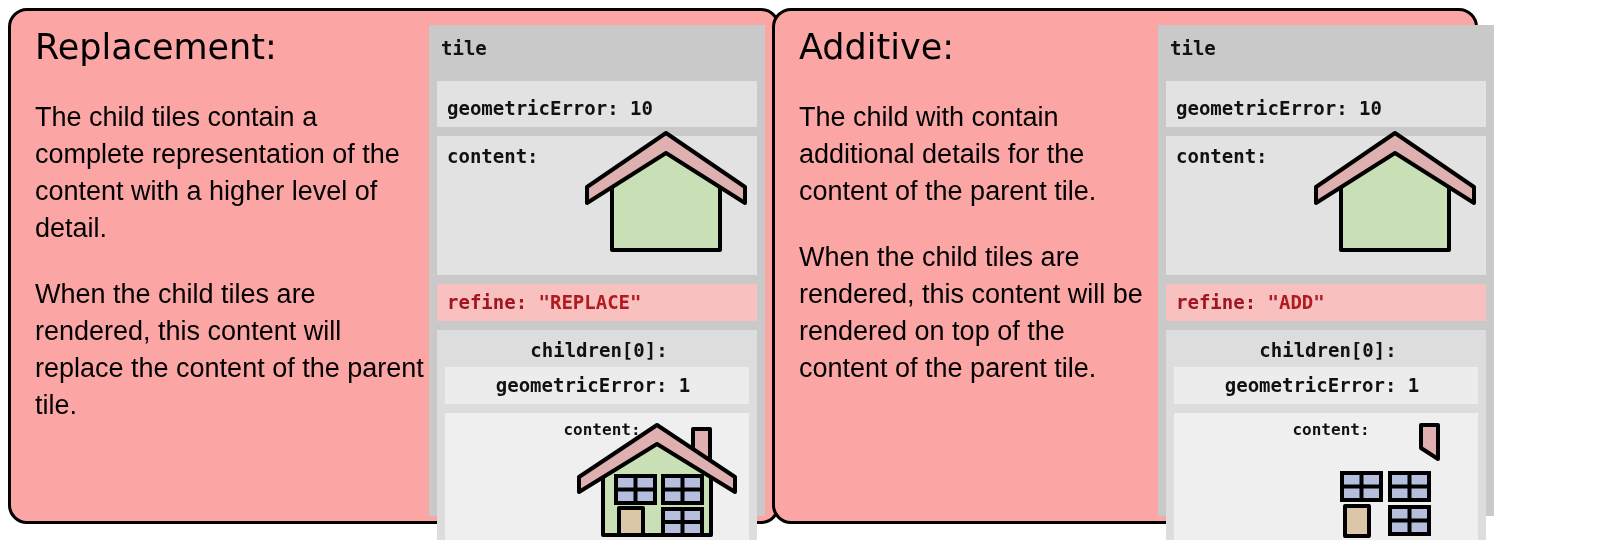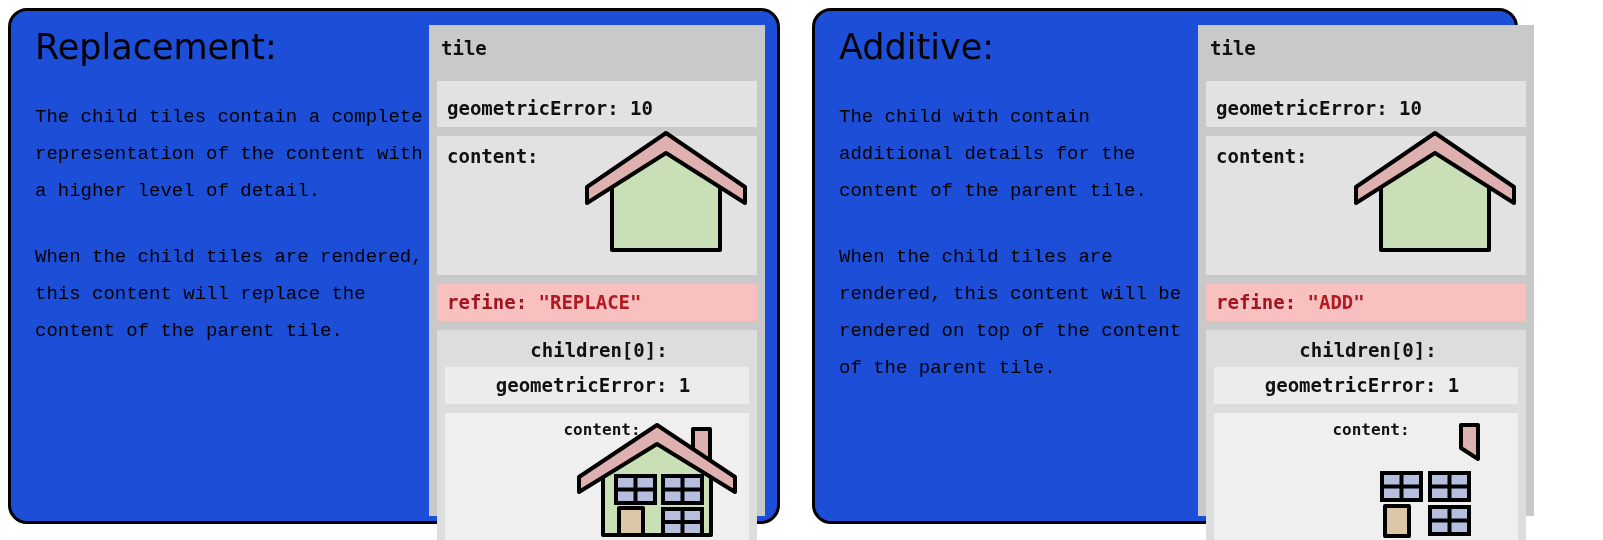--- a/index.html
+++ b/index.html
@@ -19,24 +19,24 @@
     height: 540px;
   }
   
   .card {
     position: absolute;
     top: 8px;
     height: 516px;
     box-sizing: border-box;
     border: 3px solid #000000;
     border-radius: 19px;
-    background: #1d4ed8;
+    background: #fca5a5;
   }
   .card-left  { left: 8px;   width: 772px; }
-  .card-right { left: 812px; width: 706px; }
+  .card-right { left: 772px; width: 706px; }
 
   .card-inner {
     position: relative;
     width: 100%;
     height: 100%;
   }
 
   
   .prose {
     position: absolute;
@@ -46,22 +46,22 @@
   }
   .prose-title {
     font-family: "DejaVu Sans", sans-serif;
     font-size: 35px;
     line-height: 44px;
     color: #000000;
     white-space: nowrap;
     margin: 0 0 30px 0;
   }
   .prose-para {
-    font-family: Liberation Mono, monospace;
-    font-size: 19px;
+    font-family: Liberation Sans, sans-serif;
+    font-size: 27px;
     line-height: 37px;
     color: #000000;
     margin: 0 0 29px 0;
   }
   .prose-right .prose-para { width: 355px; }
 
   
   .tile-box {
     position: absolute;
     top: 14px;

